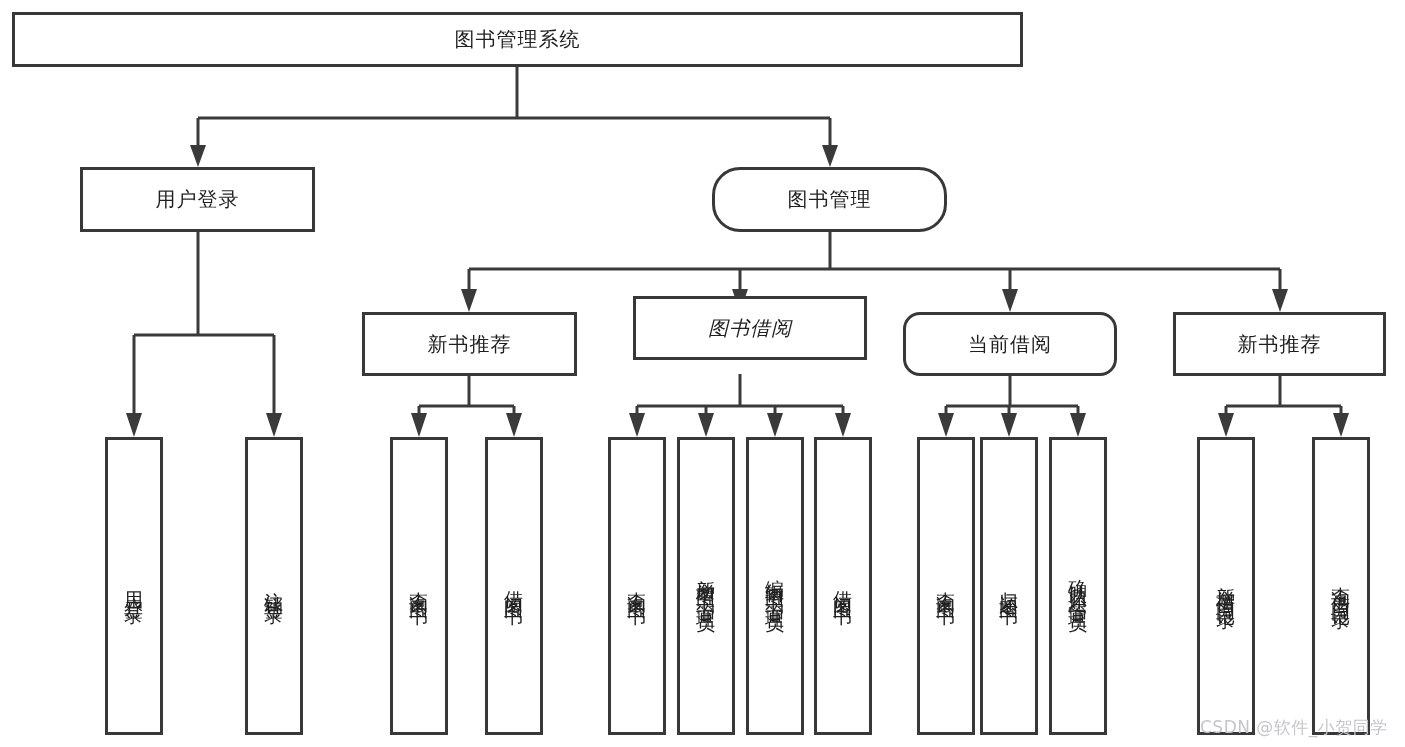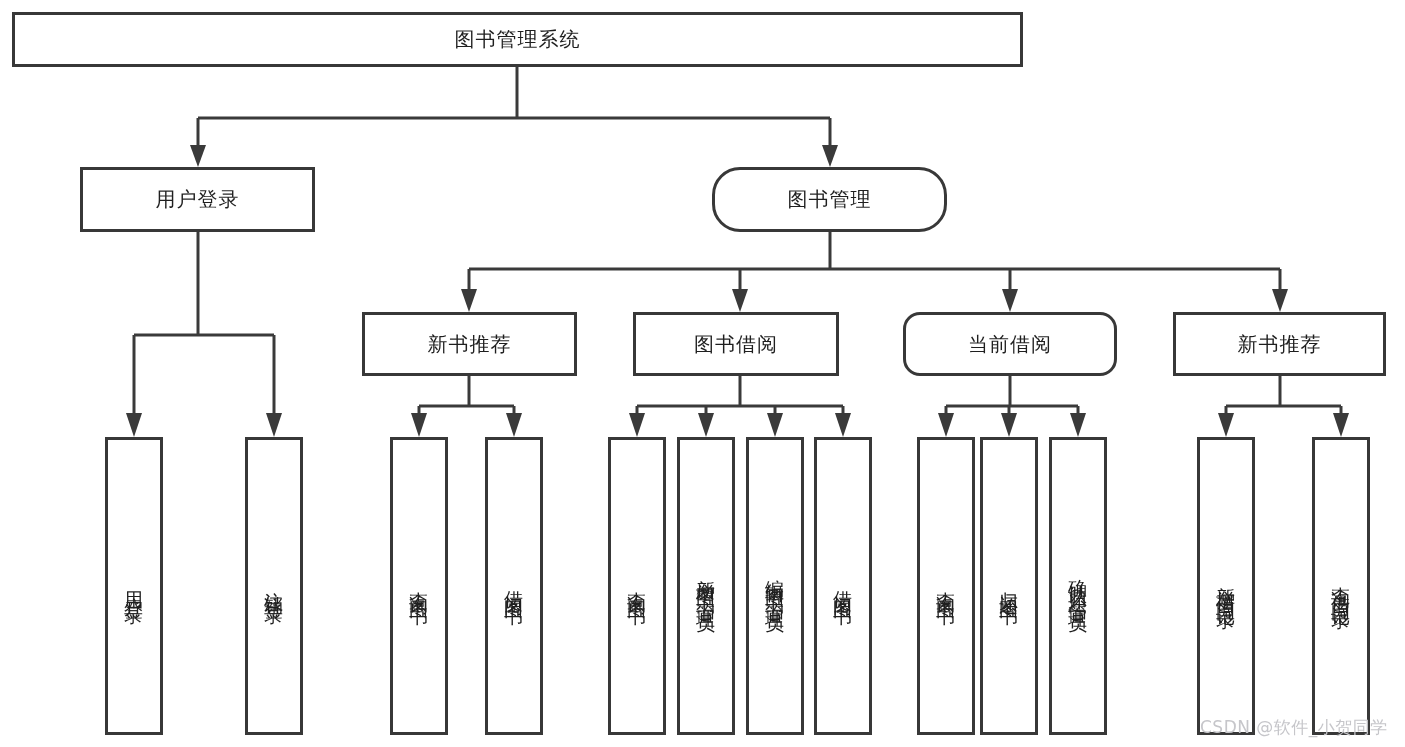--- a/index.html
+++ b/index.html
@@ -133,21 +133,21 @@
     <line x1="1341" y1="406" x2="1341" y2="420"></line>
     <polygon points="1333,413 1349,413 1341,437"></polygon>
   </svg>
 
   <div class="node h" style="left:12px; top:12px; width:1011px; height:55px;">图书管理系统</div>
 
   <div class="node h" style="left:80px; top:167px; width:235px; height:65px;">用户登录</div>
   <div class="node h" style="left:712px; top:167px; width:235px; height:65px;border-radius:28px;">图书管理</div>
 
   <div class="node h" style="left:362px; top:312px; width:215px; height:64px;">新书推荐</div>
-  <div class="node h" style="left:633px; top:312px; width:206px; height:64px;">图书借阅</div>
+  <div class="node h" style="left:633px; top:296px; width:234px; height:64px;font-style:italic;">图书借阅</div>
   <div class="node h" style="left:903px; top:312px; width:214px; height:64px;border-radius:17px;">当前借阅</div>
   <div class="node h" style="left:1173px; top:312px; width:213px; height:64px;">新书推荐</div>
 
   <div class="node v" style="left:105px; top:437px; width:58px; height:298px;">用户登录</div>
   <div class="node v" style="left:245px; top:437px; width:58px; height:298px;">注销登录</div>
 
   <div class="node v" style="left:390px; top:437px; width:58px; height:298px;">查询图书</div>
   <div class="node v" style="left:485px; top:437px; width:58px; height:298px;">借阅图书</div>
 
   <div class="node v" style="left:608px; top:437px; width:58px; height:298px;">查询图书</div>

